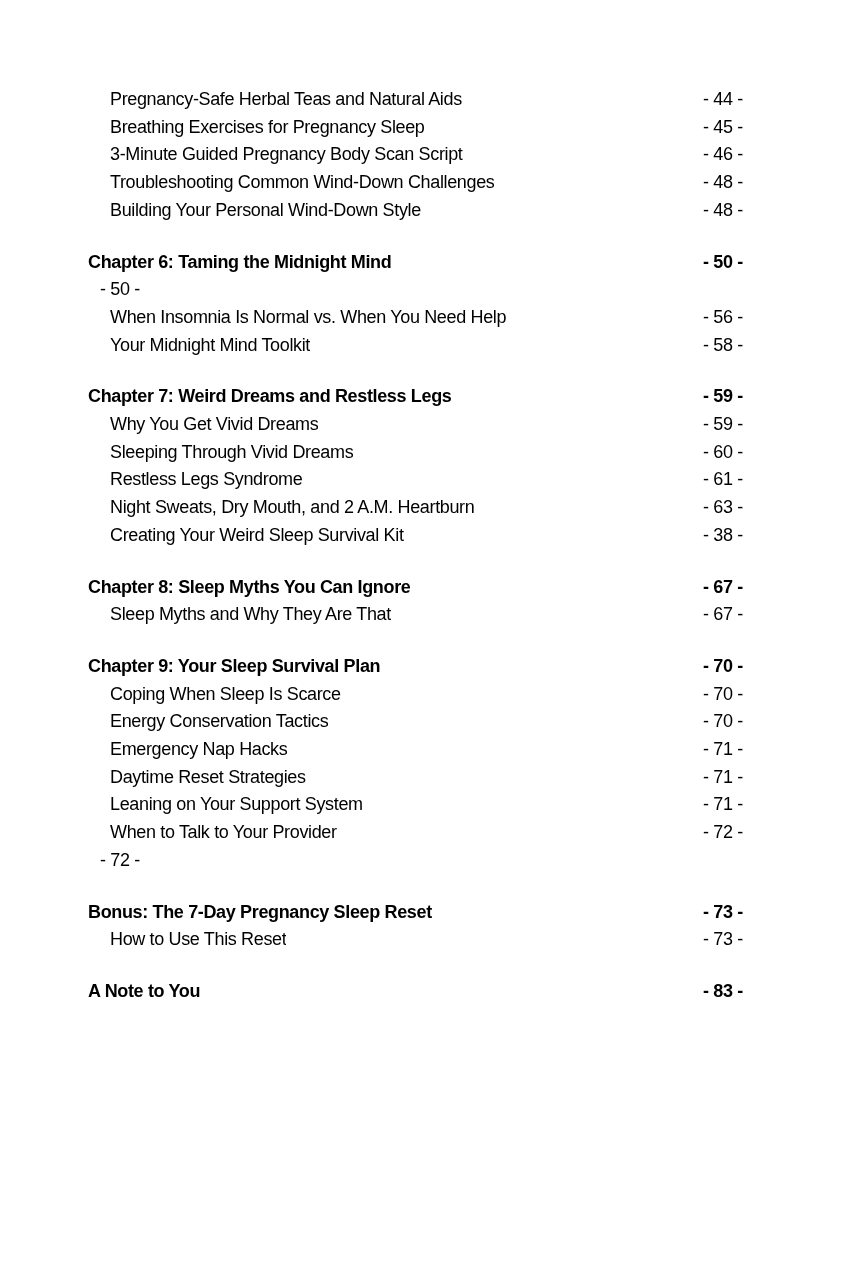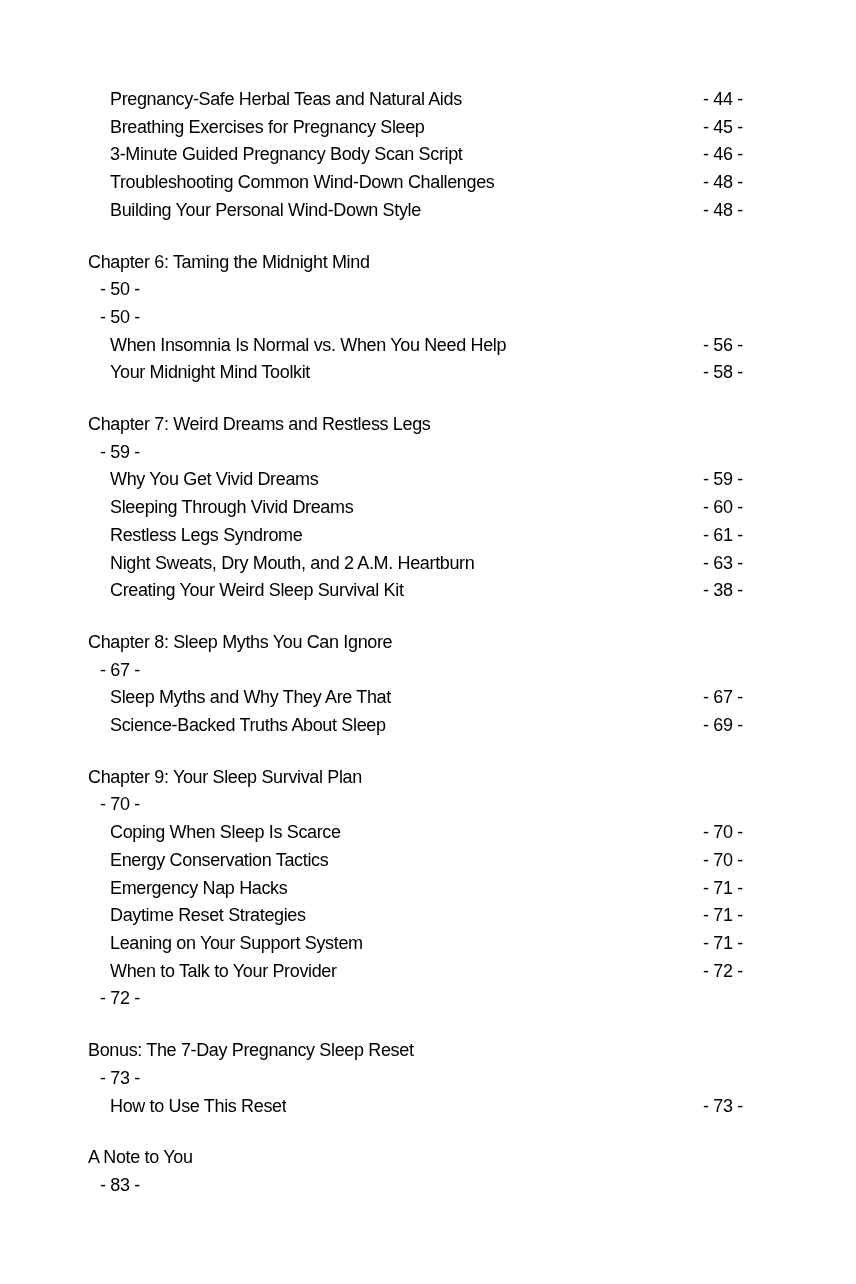--- a/index.html
+++ b/index.html
@@ -28,22 +28,21 @@
   }
   .toc-row {
     display: flex;
     justify-content: space-between;
     align-items: baseline;
     line-height: 27.7px;
     font-size: 18px;
     letter-spacing: -0.35px;
   }
   .toc-row.chapter {
-    font-weight: normal;
-    flex-direction: column;
+    font-weight: bold;
   }
   .toc-row.sub .toc-label {
     padding-left: 22px;
   }
   .toc-label {
     white-space: nowrap;
     overflow: hidden;
   }
   .toc-page {
     white-space: nowrap;
@@ -123,24 +122,20 @@
       </div>
       <div class="toc-section">
         <div class="toc-row chapter">
     <span class="toc-label">Chapter 8: Sleep Myths You Can Ignore</span>
     <span class="toc-page">- 67 -</span>
   </div>
         <div class="toc-row sub">
     <span class="toc-label">Sleep Myths and Why They Are That</span>
     <span class="toc-page">- 67 -</span>
   </div>
-        <div class="toc-row sub">
-    <span class="toc-label">Science-Backed Truths About Sleep</span>
-    <span class="toc-page">- 69 -</span>
-  </div>
       </div>
       <div class="toc-section">
         <div class="toc-row chapter">
     <span class="toc-label">Chapter 9: Your Sleep Survival Plan</span>
     <span class="toc-page">- 70 -</span>
   </div>
         <div class="toc-row sub">
     <span class="toc-label">Coping When Sleep Is Scarce</span>
     <span class="toc-page">- 70 -</span>
   </div>

